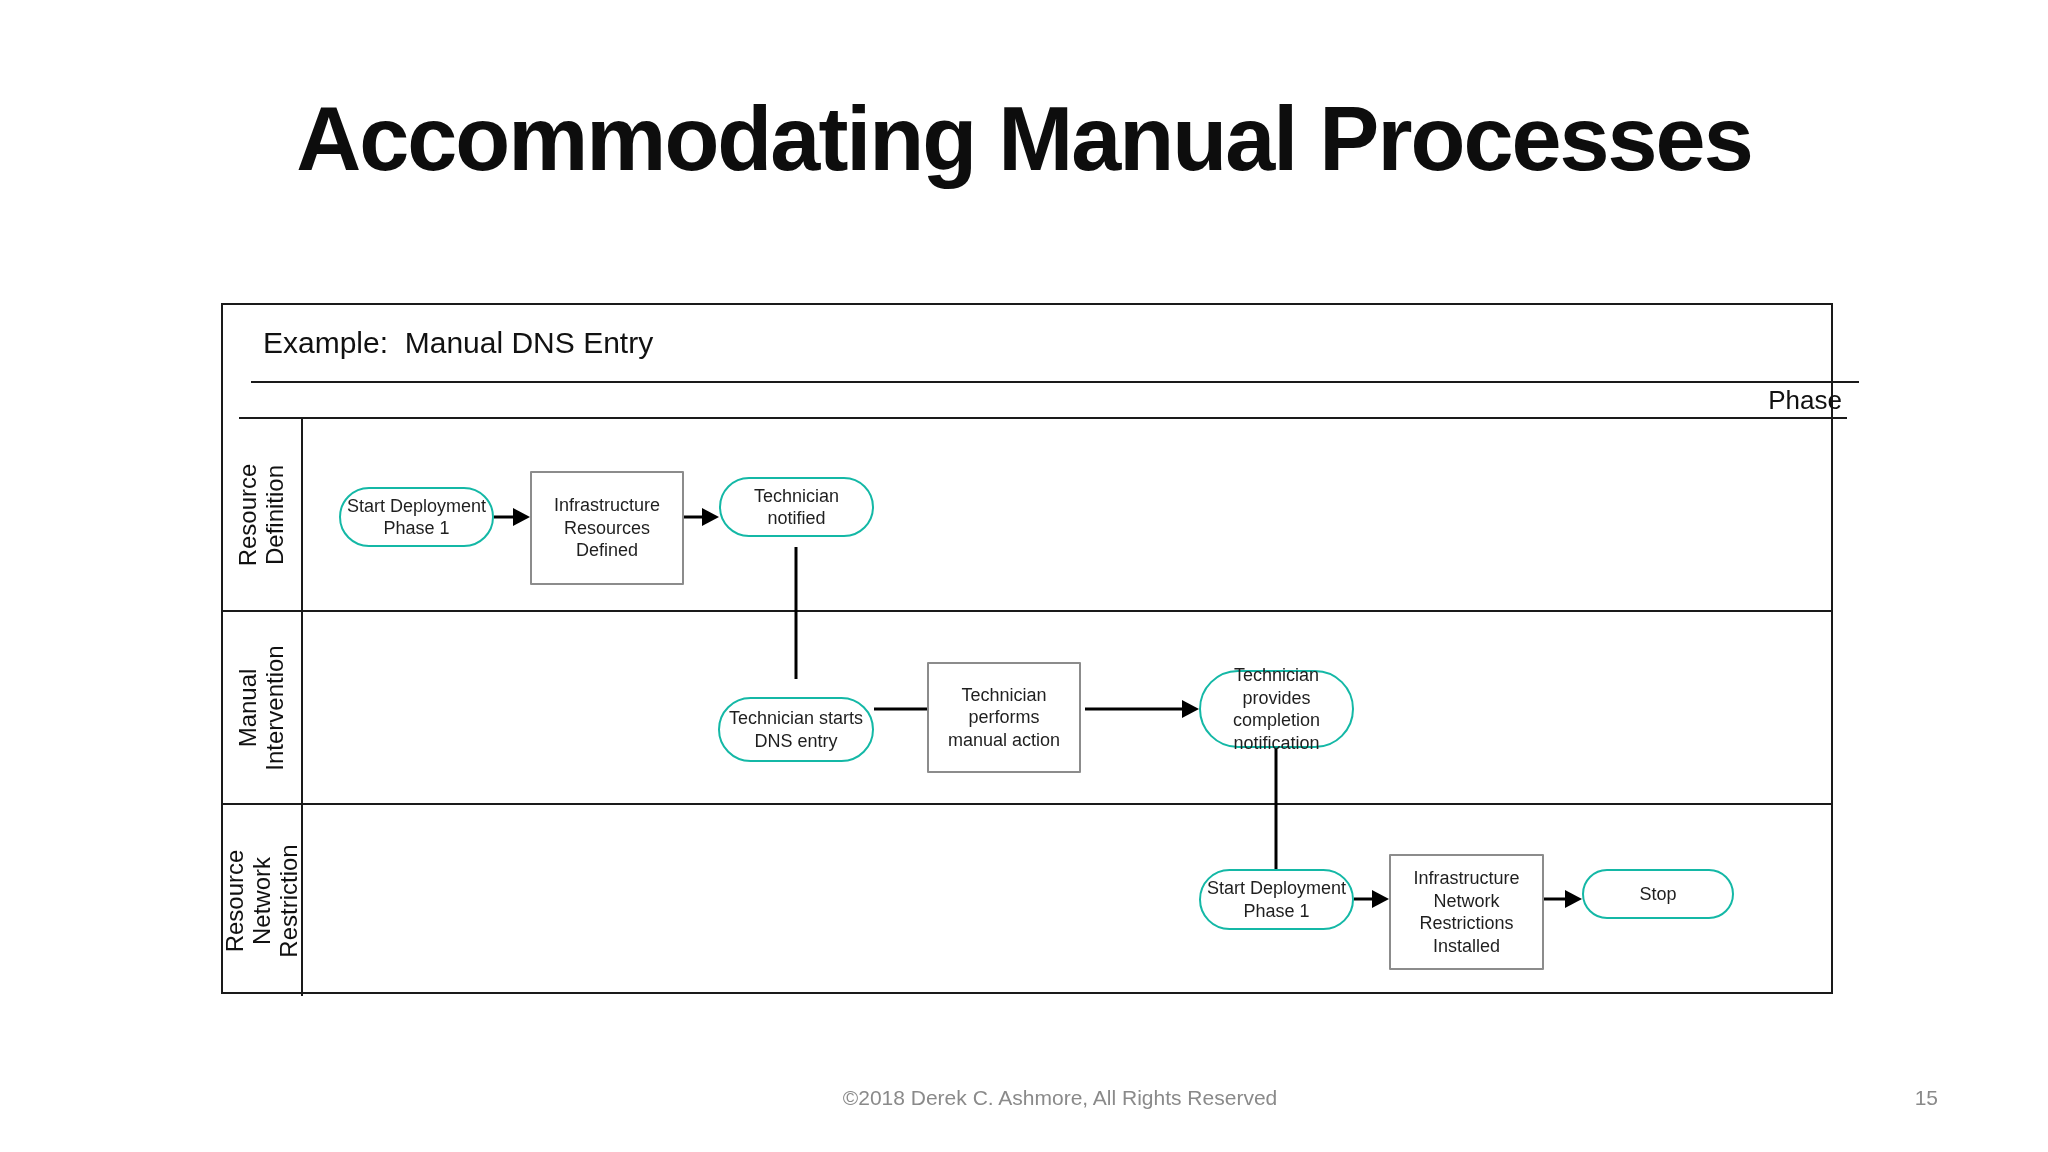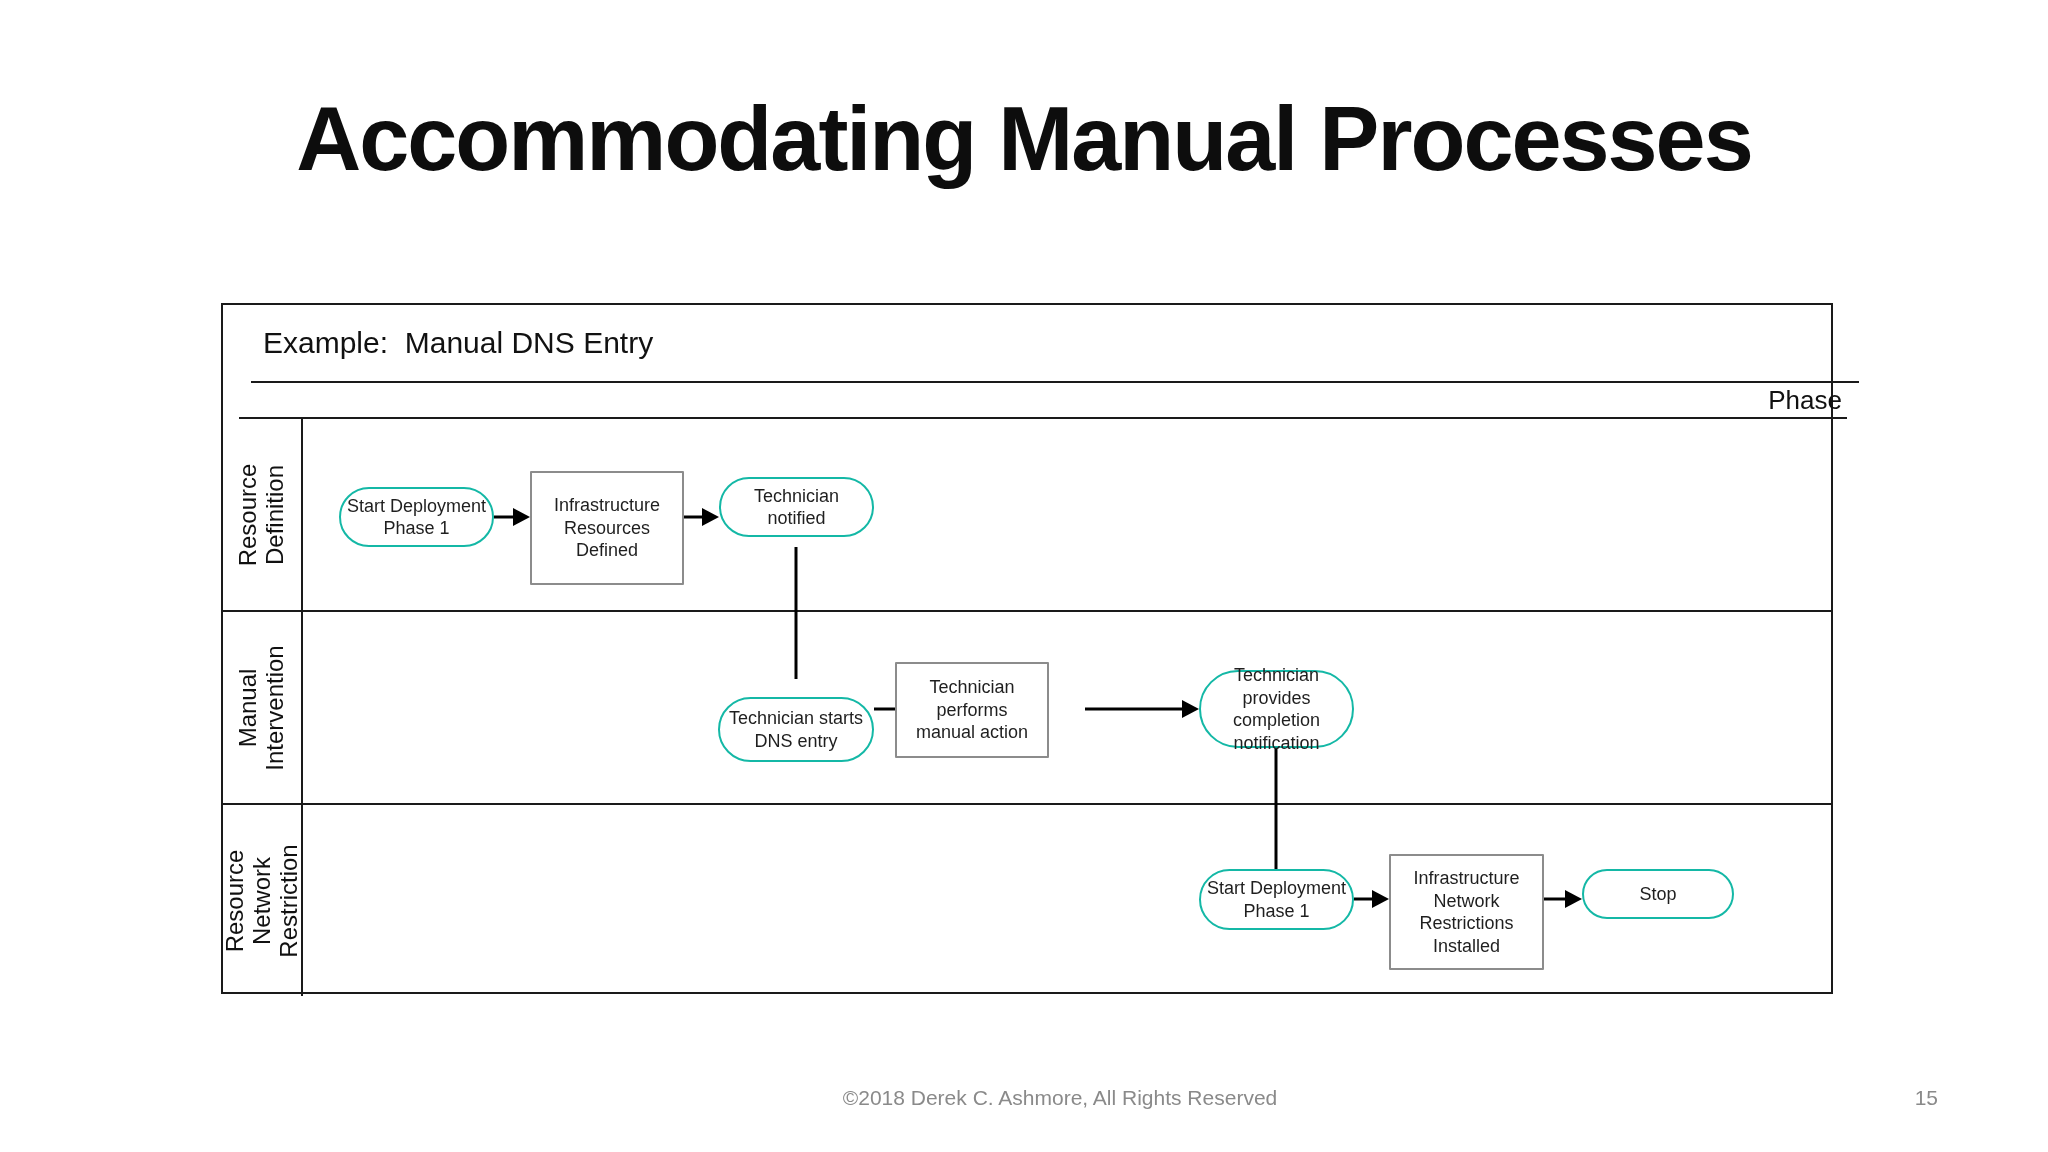--- a/index.html
+++ b/index.html
@@ -115,21 +115,21 @@
   </div>
 
   <div class="node terminator" style="left:116px; top:182px; width:155px; height:60px">Start Deployment
 Phase 1</div>
   <div class="node process" style="left:307px; top:154px; width:154px; height:114px">Infrastructure
 Resources Defined</div>
   <div class="node terminator" style="left:496px; top:172px; width:155px; height:60px">Technician notified</div>
 
   <div class="node terminator" style="left:495px; top:392px; width:156px; height:65px">Technician starts
 DNS entry</div>
-  <div class="node process" style="left:672px; top:345px; width:154px; height:96px">Technician performs
+  <div class="node process" style="left:704px; top:345px; width:154px; height:111px">Technician performs
 manual action</div>
   <div class="node terminator" style="left:976px; top:365px; width:155px; height:78px">Technician provides
 completion
 notification</div>
 
   <div class="node terminator" style="left:976px; top:564px; width:155px; height:61px">Start Deployment
 Phase 1</div>
   <div class="node process" style="left:1166px; top:537px; width:155px; height:116px">Infrastructure
 Network
 Restrictions Installed</div>

